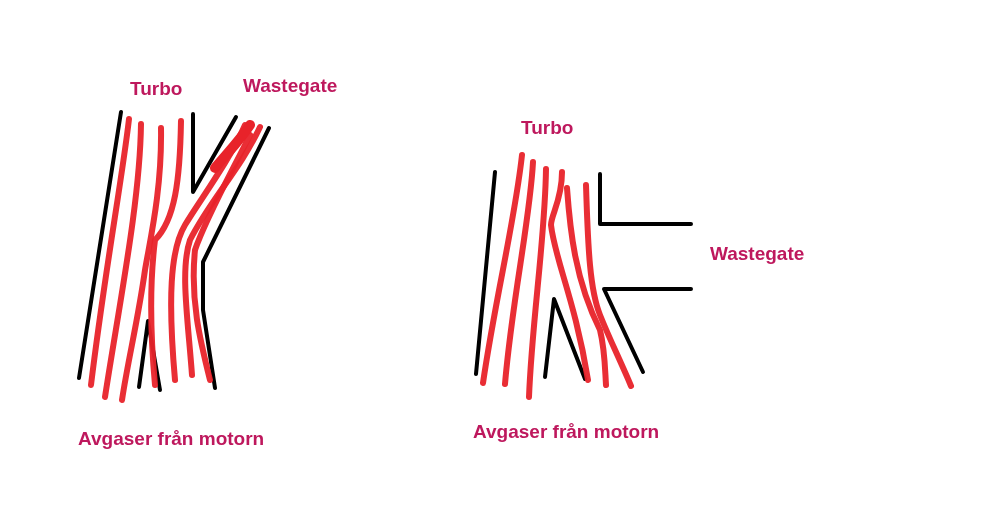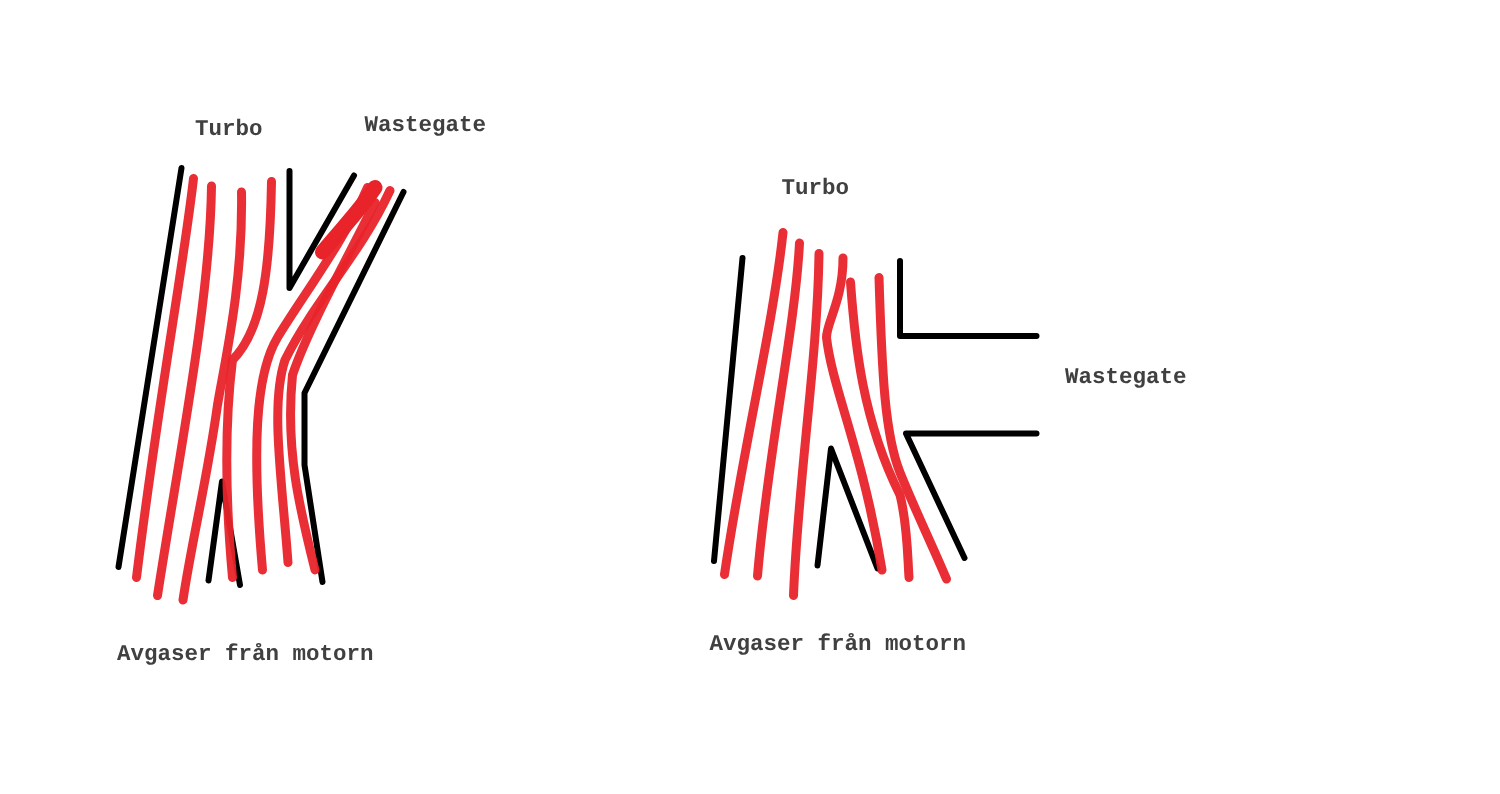--- a/index.html
+++ b/index.html
@@ -1,23 +1,23 @@
 <!DOCTYPE html>
 <html><head>
   <meta charset="utf-8">
   <style>
     html, body { margin: 0; padding: 0; background: #ffffff; }
     body { width: 1000px; height: 529px; position: relative; overflow: hidden; }
     .canvas { position: absolute; left: 0; top: 0; width: 1000px; height: 529px; }
     .label {
       position: absolute;
-      font-family: Liberation Mono, monospace;
+      font-family: Liberation Sans, sans-serif;
       font-weight: bold;
-      font-size: 15px;
-      color: #404040;
+      font-size: 19px;
+      color: #be185d;
       white-space: nowrap;
     }
     svg { position: absolute; left: 0; top: 0; }
     .wall { stroke: #000000; stroke-width: 4; fill: none; stroke-linecap: round; stroke-linejoin: round; }
     .flow { stroke: #e8232a; stroke-width: 6; fill: none; stroke-linecap: round; stroke-linejoin: round; opacity: 0.95; }
     .flow-thick { stroke: #e8232a; stroke-width: 10; fill: none; stroke-linecap: round; stroke-linejoin: round; }
   </style>
 </head>
 <body>
 

